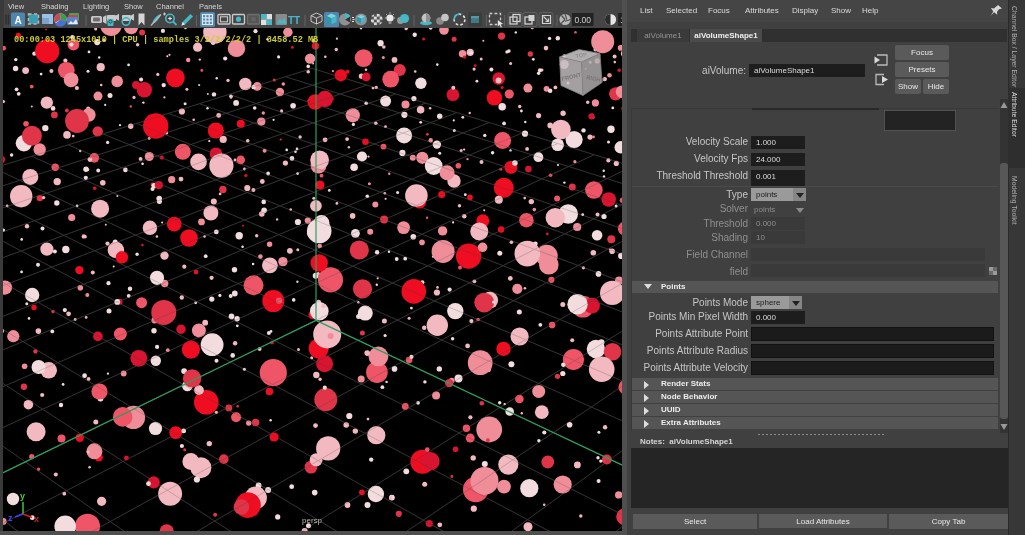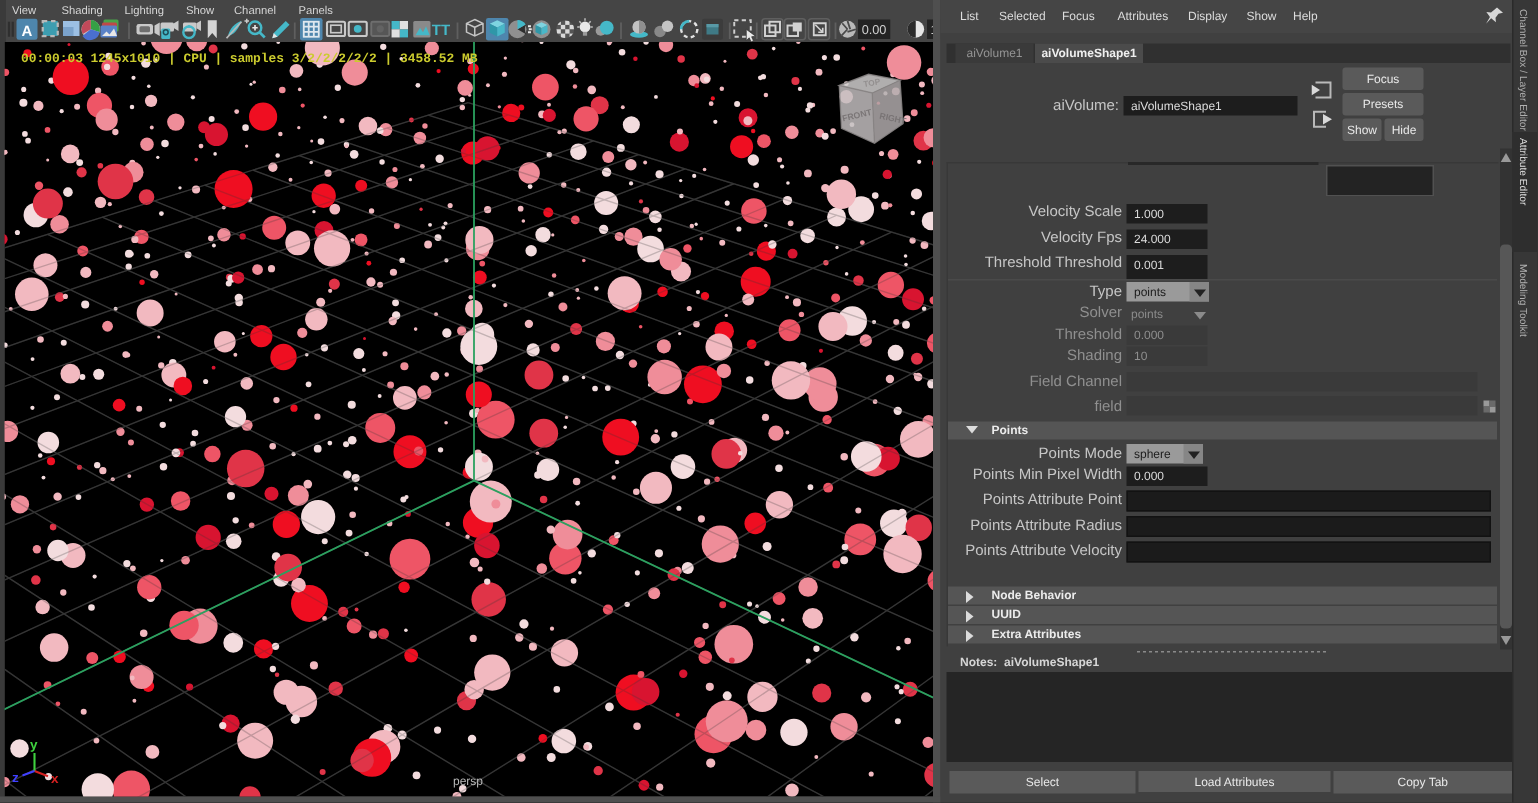--- a/index.html
+++ b/index.html
@@ -1151,20 +1151,24 @@
 <div class="lab" style="left:600px;top:297px;width:148px">Points Mode</div>
 <div class="dd" style="left:751px;top:296px;width:51px;height:13px">sphere<span class="ddarr"></span></div>
 <div class="lab" style="left:600px;top:311px;width:148px">Points Min Pixel Width</div>
 <div class="fld" style="left:751px;top:311px;width:54px;height:13px">0.000</div>
 <div class="lab" style="left:600px;top:328px;width:148px">Points Attribute Point</div>
 <div class="fld" style="left:751px;top:327px;width:243px;height:14px;background:#1b1b1b;border:1px solid #121212"></div>
 <div class="lab" style="left:600px;top:345px;width:148px">Points Attribute Radius</div>
 <div class="fld" style="left:751px;top:344px;width:243px;height:14px;background:#1b1b1b;border:1px solid #121212"></div>
 <div class="lab" style="left:600px;top:362px;width:148px">Points Attribute Velocity</div>
 <div class="fld" style="left:751px;top:361px;width:243px;height:14px;background:#1b1b1b;border:1px solid #121212"></div>
+<div class="hdr" style="top:378px">
+      <i class="tri" style="border-top:4px solid transparent;border-bottom:4px solid transparent;border-left:5px solid #dcdcdc"></i>
+      <span>Render Stats</span>
+    </div>
 <div class="hdr" style="top:404px">
       <i class="tri" style="border-top:4px solid transparent;border-bottom:4px solid transparent;border-left:5px solid #dcdcdc"></i>
       <span>UUID</span>
     </div>
 <div class="hdr" style="top:391px">
       <i class="tri" style="border-top:4px solid transparent;border-bottom:4px solid transparent;border-left:5px solid #dcdcdc"></i>
       <span>Node Behavior</span>
     </div>
 <div class="hdr" style="top:417px">
       <i class="tri" style="border-top:4px solid transparent;border-bottom:4px solid transparent;border-left:5px solid #dcdcdc"></i>

